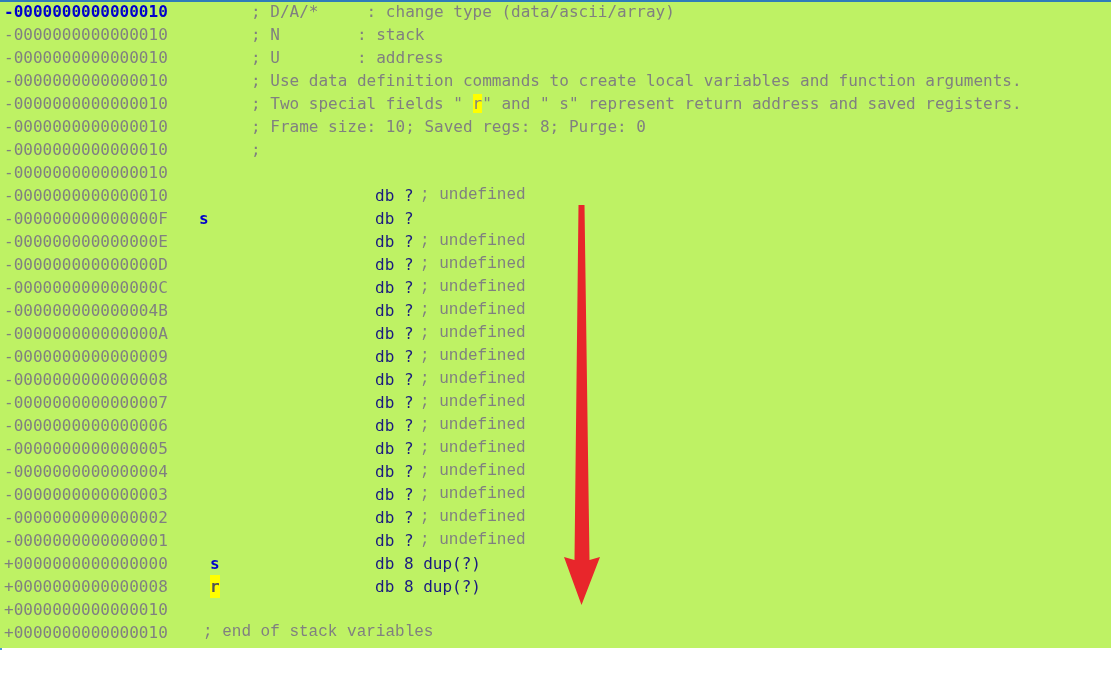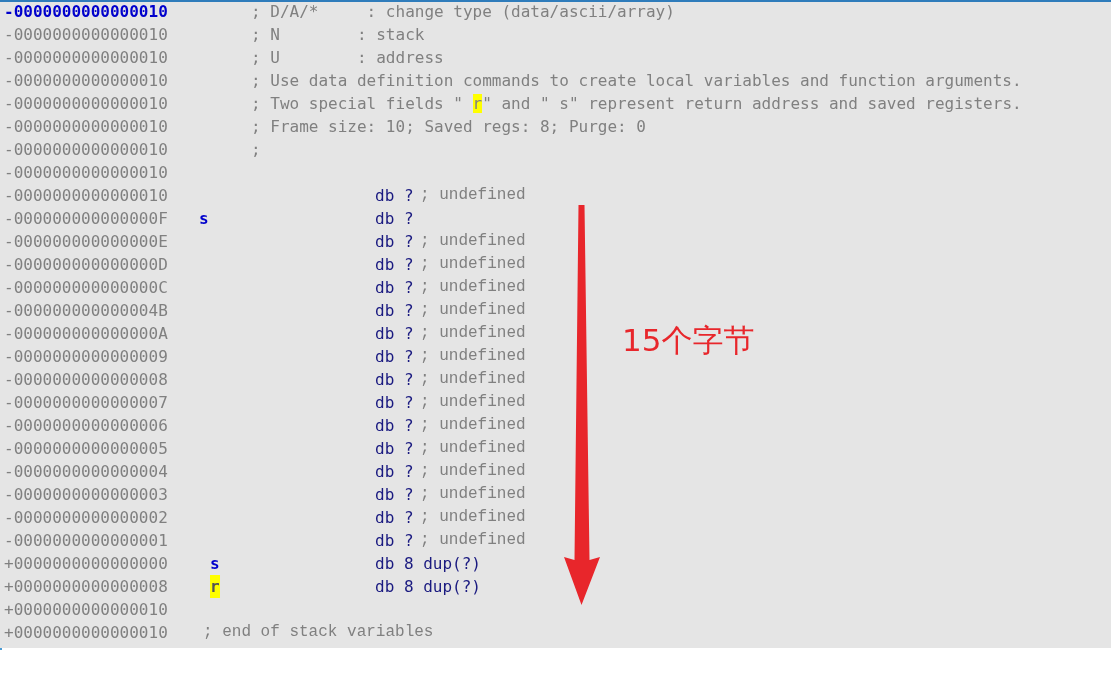--- a/index.html
+++ b/index.html
@@ -36,21 +36,21 @@
     width: 2px; height: 648px;
     background: #4a9bd4;
   }
 
   
   .code-area {
     position: absolute;
     left: 0; top: 2px;
     width: 1111px;
     height: 646px;
-    background: #e5e5e5;
+    background: #bef264;
     overflow: hidden;
   }
 
   .code-line {
     position: absolute;
     left: 0;
     height: 23px;
     line-height: 23px;
     white-space: pre;
     font-family: "DejaVu Sans Mono", "Liberation Mono", monospace;
@@ -204,16 +204,15 @@
       <div class="code-line" style="top: 596px;"><span class="addr">+0000000000000010</span></div>
       <div class="code-line" style="top: 619px;"><span class="addr">+0000000000000010</span><span class="cmt" style="left: 203px;">; end of stack variables</span></div>
     </div>
 
   <div class="annotation-arrow">
     <svg width="90" height="410" viewBox="0 0 90 410" xmlns="http://www.w3.org/2000/svg">
       <polygon points="30.5,0 36.5,0 41.5,355 52,352 33.5,400 16,352 26.5,355" fill="#e8262b"></polygon>
     </svg>
   </div>
 
-  <div class="annotation-label">15个字节</div>
 
 
 </div>
 
 </body></html>

